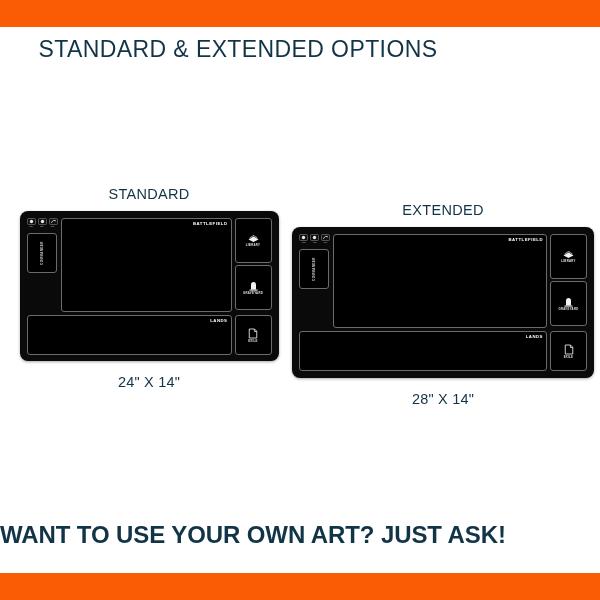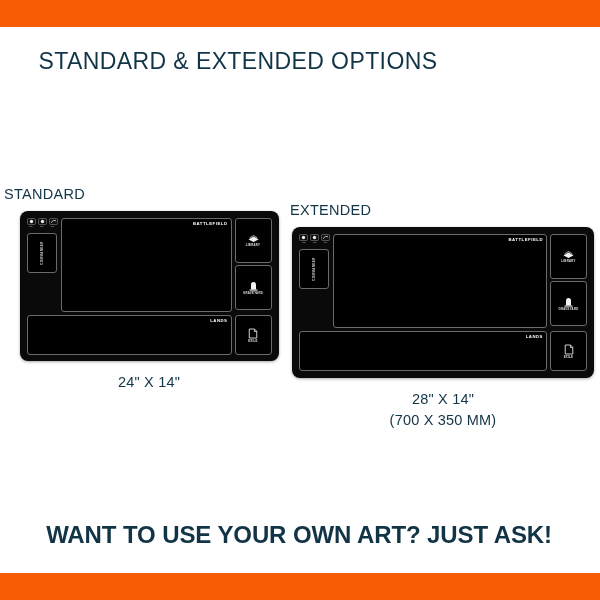--- a/index.html
+++ b/index.html
@@ -21,41 +21,41 @@
     left: 0;
     width: 600px;
     background: #fa5c05;
   }
   .bar-top    { top: 0;   height: 27px; }
   .bar-bottom { top: 573px; height: 27px; }
 
   
   .page-title {
     position: absolute;
-    top: 48px;
+    top: 36px;
     left: 0;
     width: 476px;
     text-align: center;
     color: #123447;
     font-size: 23px;
     font-weight: 500;
     letter-spacing: 0.4px;
     white-space: nowrap;
   }
 
   
   .option-col {
     position: absolute;
     top: 186px;
   }
   .col-standard { left: 4px;   width: 290px; }
   .col-extended { left: 290px; width: 306px; margin-top: 16px; }
 
   .option-label {
-    text-align: left;
+    text-align: center;
     color: #123447;
     font-size: 14.5px;
     font-weight: 500;
     letter-spacing: 0.3px;
     margin-bottom: 9px;
   }
 
   
   .mat {
     position: relative;
@@ -191,21 +191,21 @@
     letter-spacing: 0.2px;
   }
   .dims .dim-metric { display: block; }
 
   
   .cta {
     position: absolute;
     top: 521px;
     left: 0;
     width: 552px;
-    text-align: right;
+    text-align: left;
     color: #123447;
     font-size: 24px;
     font-weight: 700;
     letter-spacing: -0.1px;
     white-space: nowrap;
   }
 </style>
 </head>
 <body>
 
@@ -351,19 +351,18 @@
             <path d="M12.8 2 V7 H17.5" fill="none" stroke="#f2f2f2" stroke-width="1.5"></path>
           </svg>
         <span class="sz-label">EXILE</span>
       </div>
 
     </div>
   </div>
 
   <div class="dims">
     <span>28" X 14"</span>
-    <span class="dim-metric">(700 X 350 MM)</span>
   </div>
 </div>
 
 <div class="cta">WANT TO USE YOUR OWN ART? JUST ASK!</div>
 
 <div class="bar bar-bottom"></div>
 
 </body></html>

